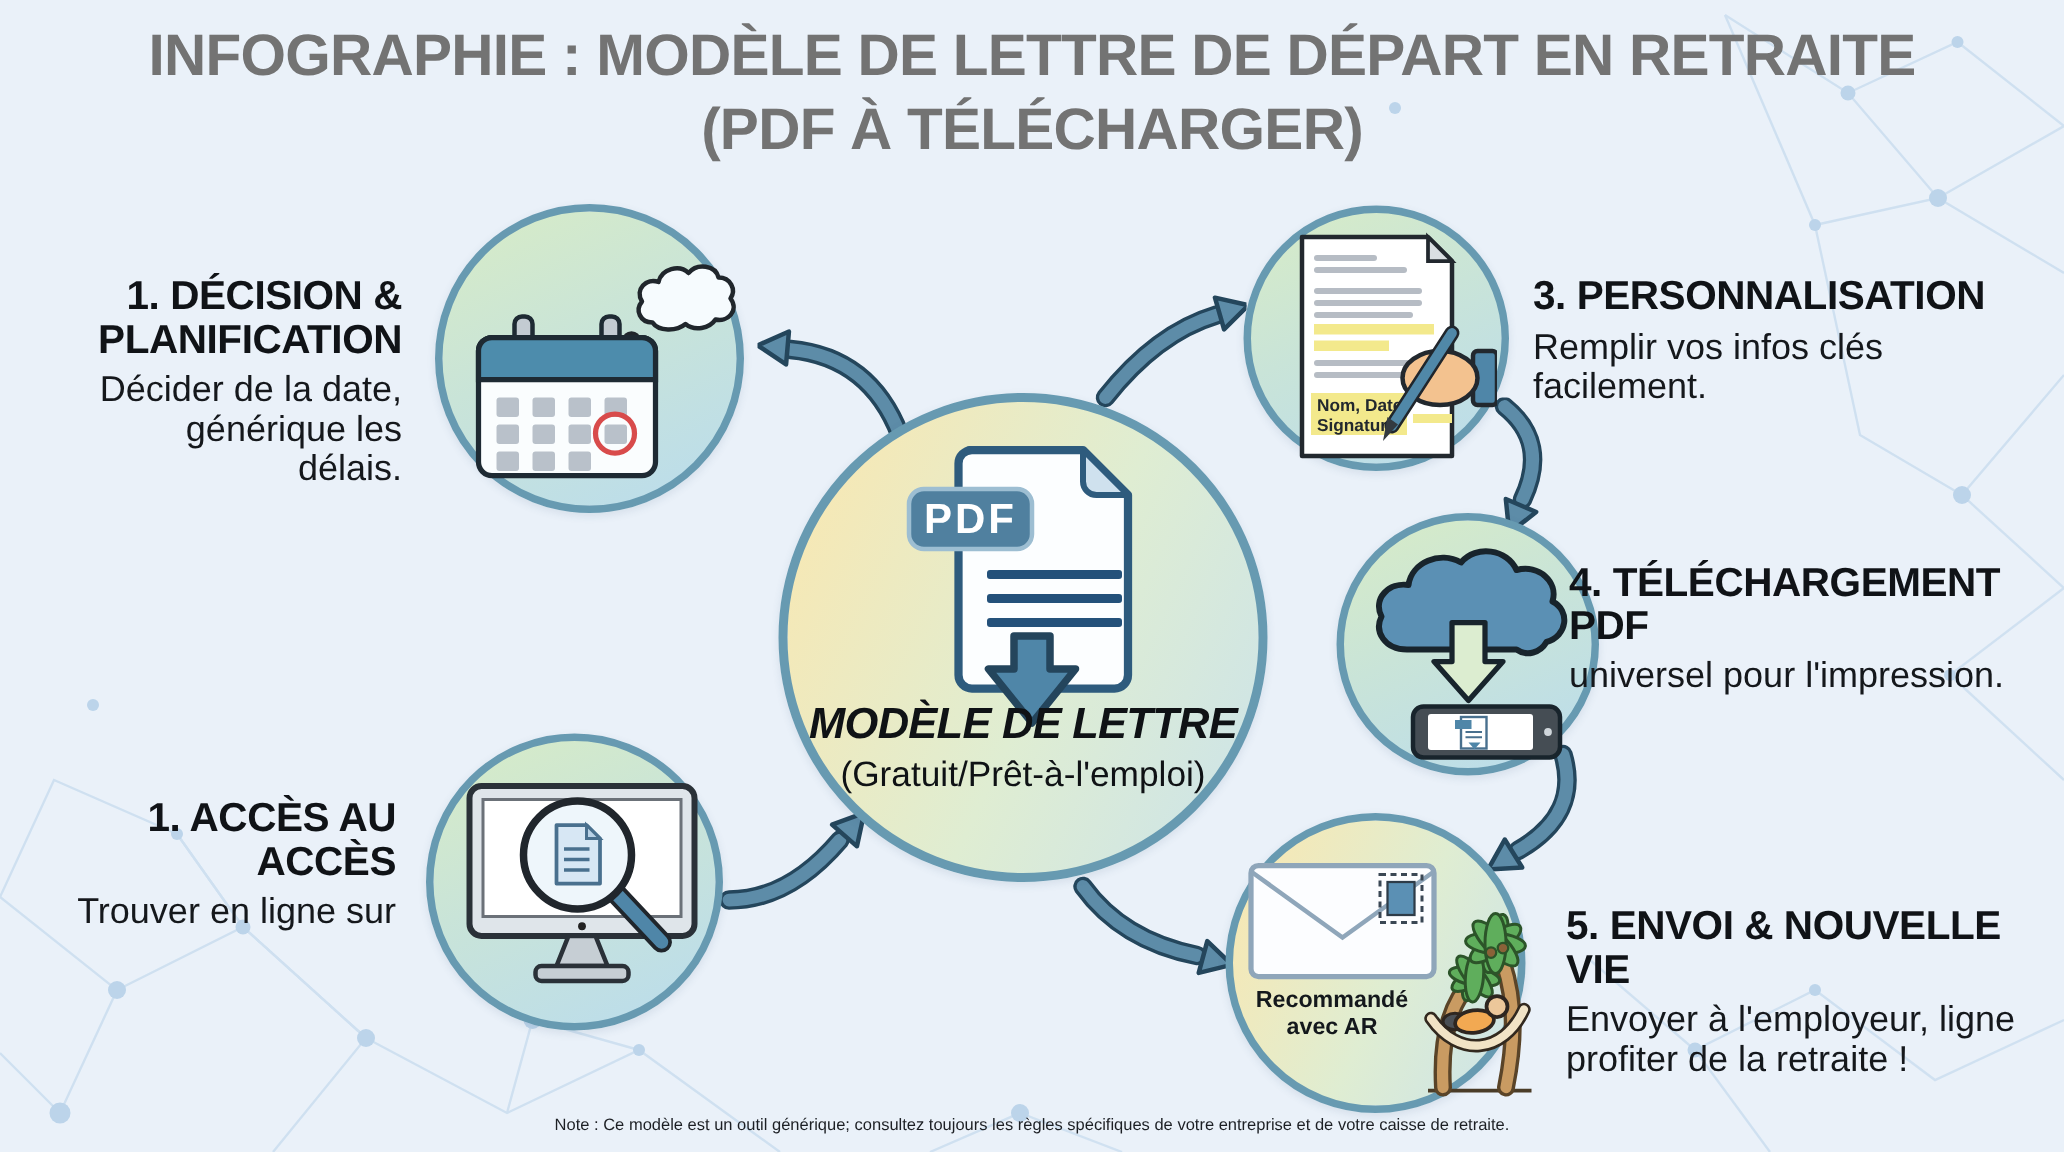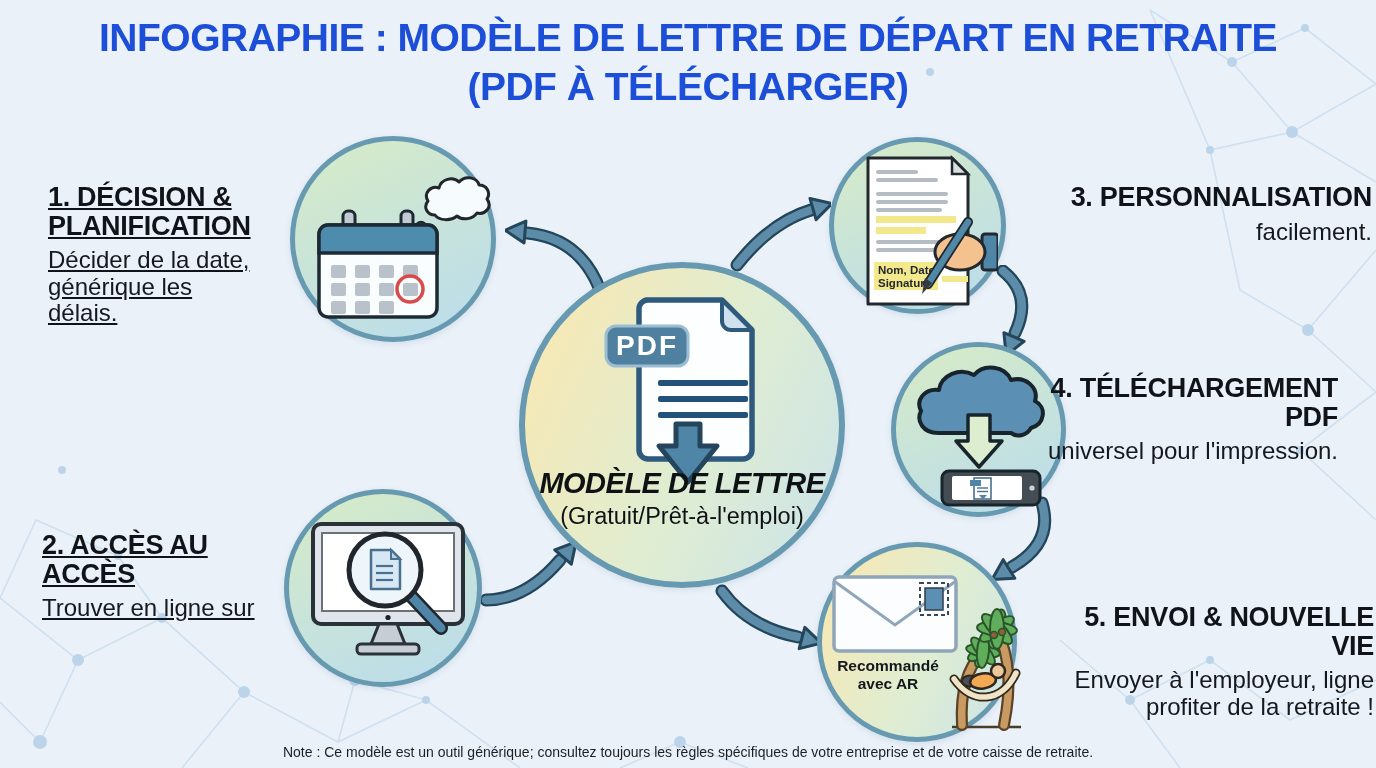--- a/index.html
+++ b/index.html
@@ -4,42 +4,42 @@
 <style>
   html,body{margin:0;padding:0;background:#dfe8f2;}
   .stage{
     position:relative;width:1376px;height:768px;overflow:hidden;
     background:#eaf1f9;
     font-family:"Liberation Sans", sans-serif;
   }
   .bg-pattern{position:absolute;left:0;top:0;z-index:0;}
   .title{
     position:absolute;left:0;top:14px;width:100%;text-align:center;z-index:3;
-    color:#1d4ed8;font-weight:800;font-size:39px;line-height:1.25;letter-spacing:-0.5px;
+    color:#737373;font-weight:800;font-size:39px;line-height:1.25;letter-spacing:-0.5px;
   }
   .circle{
     position:absolute;border-radius:50%;z-index:2;
     border:5px solid #679ab1;box-sizing:border-box;
     background:linear-gradient(155deg,#d6ebc8 5%,#c9e4d8 45%,#badced 100%);
     box-shadow:0 2px 6px rgba(60,90,120,0.12);
   }
   .circle.warm{background:linear-gradient(115deg,#f7e8b4 8%,#dfedd2 55%,#cbe3ea 100%);}
   .circle svg{position:absolute;}
   .step-text{position:absolute;z-index:3;color:#101317;}
   .step-text .st{font-weight:800;font-size:27px;line-height:1.06;letter-spacing:-0.3px;}
   .step-text .sd{font-size:24px;line-height:1.1;margin-top:7px;color:#15181c;}
-  .align-r{text-align:left;text-decoration:underline;}
-  .align-l{text-align:right;}
+  .align-r{text-align:right;}
+  .align-l{text-align:left;}
   .center-label{position:absolute;z-index:3;text-align:center;color:#0f1215;}
   .center-label .cb{font-weight:800;font-size:29px;letter-spacing:-0.5px;line-height:1.05;font-style:italic;}
   .center-label .cs{font-size:23.5px;line-height:1.15;margin-top:5px;}
   .arrow{position:absolute;z-index:1;}
   .note{
     position:absolute;left:0;top:744px;width:100%;text-align:center;z-index:3;
-    font-size:14px;color:#1c1f24;
+    font-size:11px;color:#1c1f24;
   }
 </style>
 </head>
 <body>
 
 <div class="stage">
 
   <svg class="bg-pattern" width="1376" height="768">
     <g stroke="#cddff0" stroke-width="1.6" fill="none" opacity="0.9">
       <polyline points="1150,10 1232,62 1305,28 1376,84 1292,132 1376,182"></polyline>
@@ -264,33 +264,34 @@
       <div>PLANIFICATION</div>
     </div>
     <div class="sd">
       <div>Décider de la date,</div>
       <div>générique les délais.</div>
     </div>
   </div>
 
   <div class="step-text align-r" style="left:42px;top:531px;width:222px;">
     <div class="st">
-      <div>2. ACCÈS AU</div>
+      <div>1. ACCÈS AU</div>
       <div>ACCÈS</div>
     </div>
     <div class="sd">
       <div>Trouver en ligne sur</div>
     </div>
   </div>
 
   <div class="step-text align-l" style="left:1022px;top:183px;width:350px;">
     <div class="st">
       <div>3. PERSONNALISATION</div>
     </div>
     <div class="sd">
+      <div>Remplir vos infos clés</div>
       <div>facilement.</div>
     </div>
   </div>
 
   <div class="step-text align-l" style="left:1046px;top:374px;width:292px;">
     <div class="st">
       <div>4. TÉLÉCHARGEMENT</div>
       <div>PDF</div>
     </div>
     <div class="sd">

